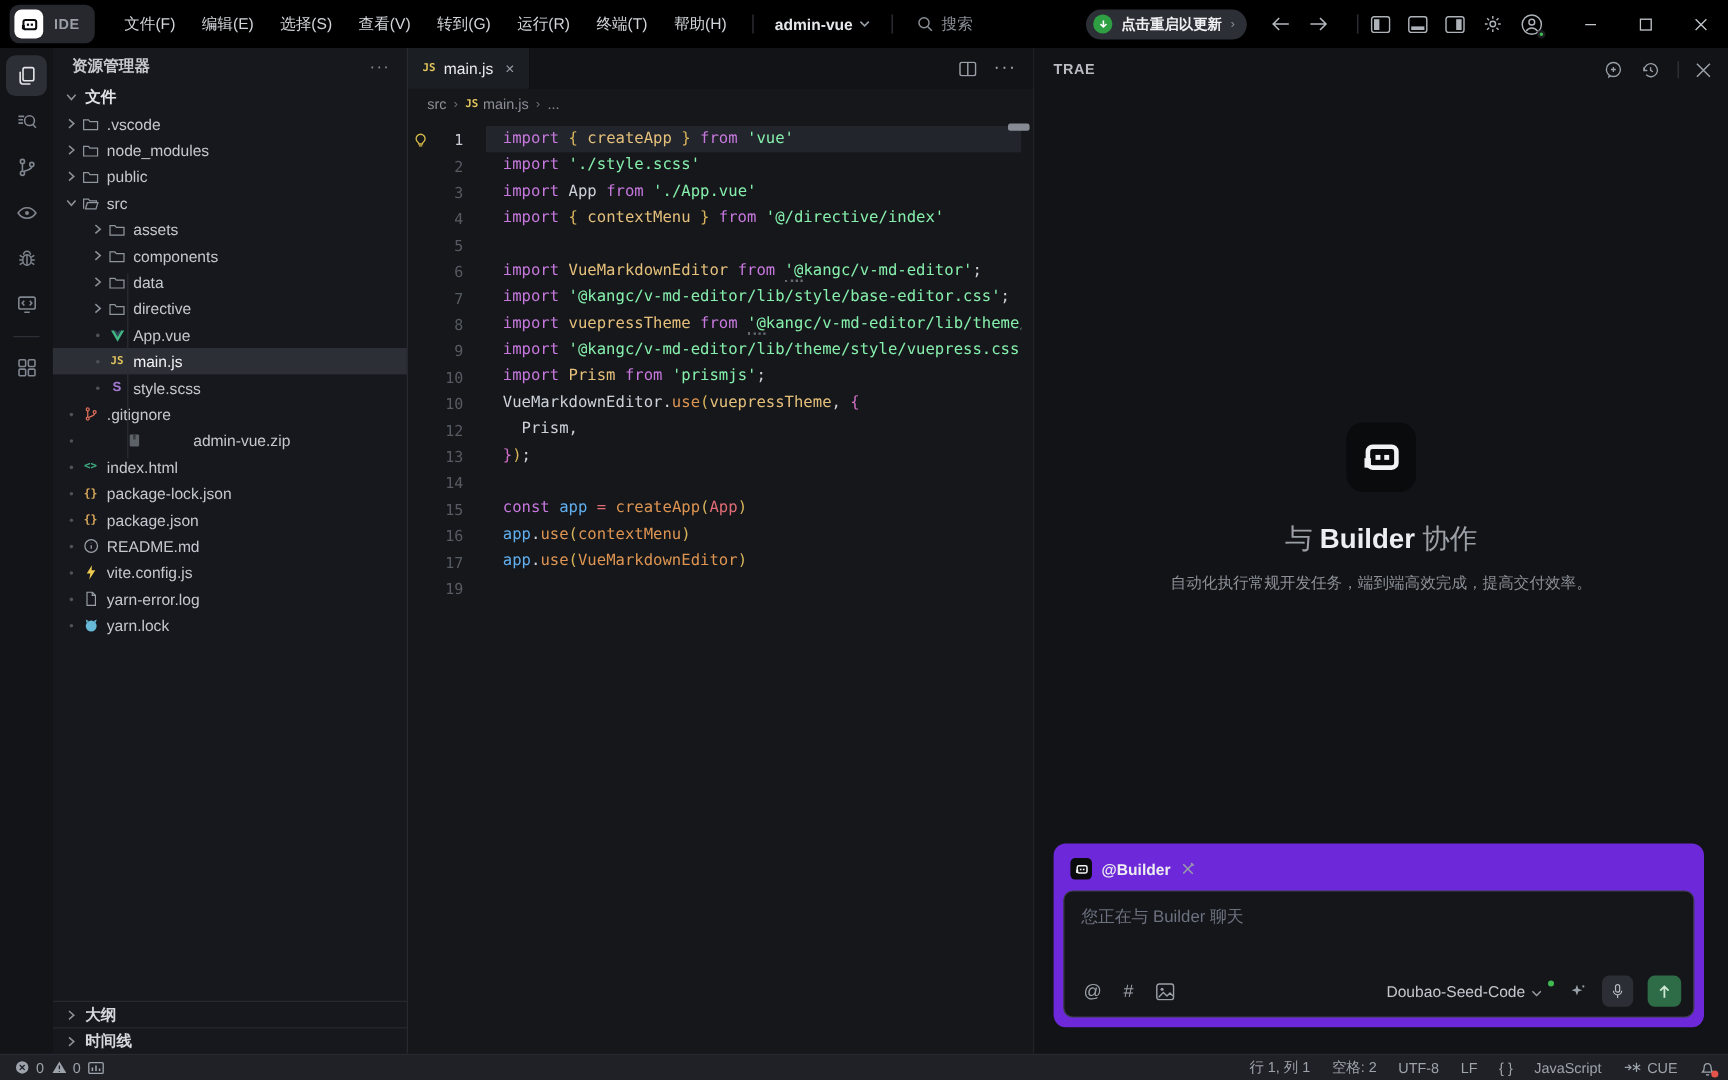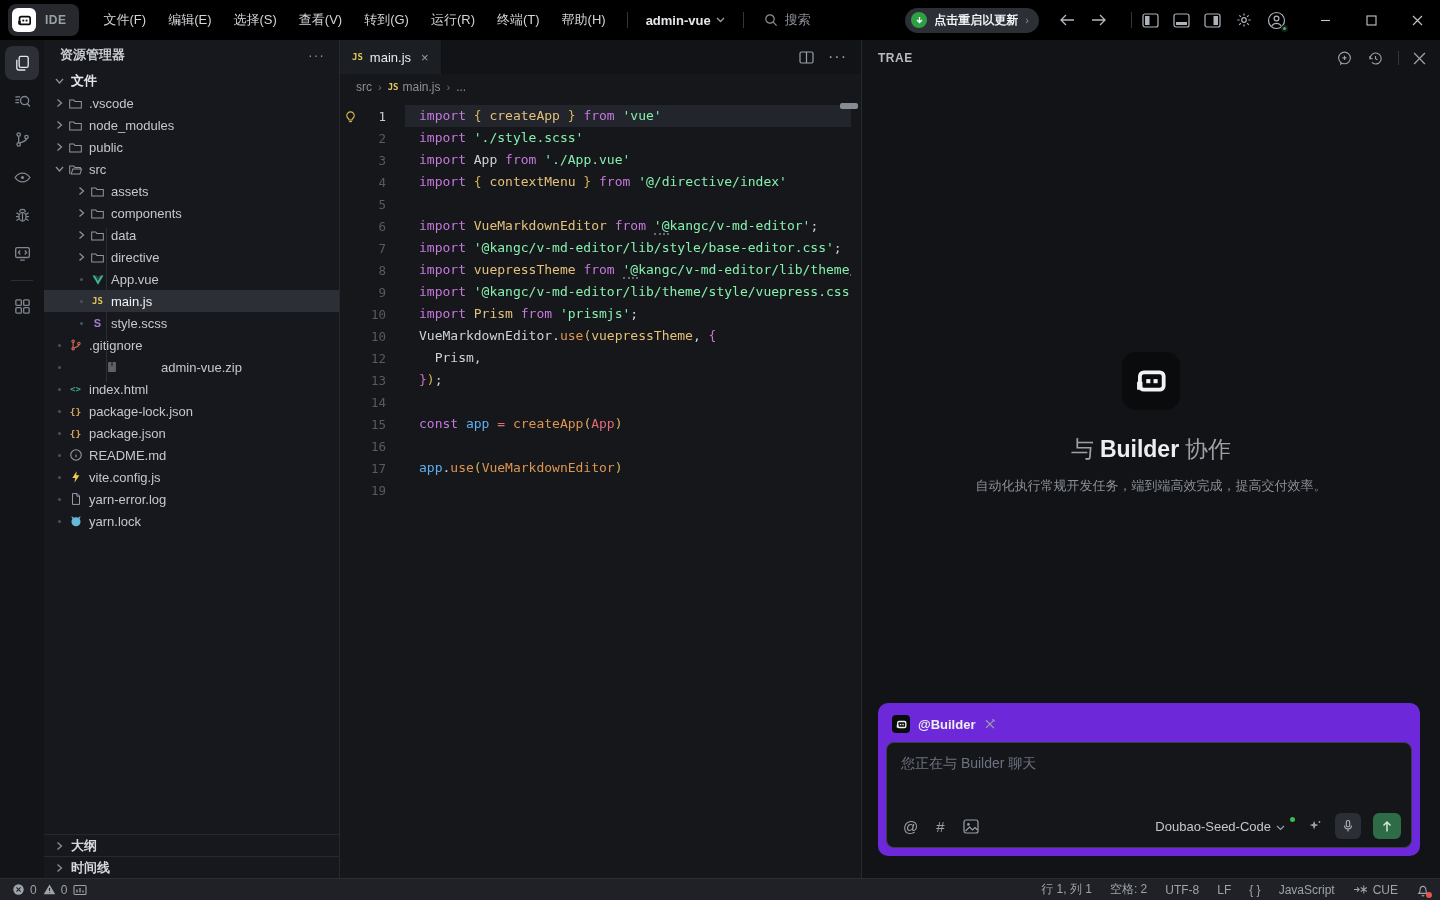--- a/index.html
+++ b/index.html
@@ -578,21 +578,21 @@
         <div class="code-line"><span class="gutter"><span class="bulb"></span><span class="lnum">6</span></span><span class="ltext"><span class="tk-kw">import </span><span class="tk-yl">VueMarkdownEditor </span><span class="tk-kw">from </span><span class="tk-str hint">'@</span><span class="tk-str">kangc/v-md-editor'</span><span class="tk-pl">;</span></span></div>
         <div class="code-line"><span class="gutter"><span class="bulb"></span><span class="lnum">7</span></span><span class="ltext"><span class="tk-kw">import </span><span class="tk-str">'@kangc/v-md-editor/lib/style/base-editor.css'</span><span class="tk-pl">;</span></span></div>
         <div class="code-line"><span class="gutter"><span class="bulb"></span><span class="lnum">8</span></span><span class="ltext"><span class="tk-kw">import </span><span class="tk-yl">vuepressTheme </span><span class="tk-kw">from </span><span class="tk-str hint">'@</span><span class="tk-str">kangc/v-md-editor/lib/theme/vuepress.js'</span></span></div>
         <div class="code-line"><span class="gutter"><span class="bulb"></span><span class="lnum">9</span></span><span class="ltext"><span class="tk-kw">import </span><span class="tk-str">'@kangc/v-md-editor/lib/theme/style/vuepress.css'</span></span></div>
         <div class="code-line"><span class="gutter"><span class="bulb"></span><span class="lnum">10</span></span><span class="ltext"><span class="tk-kw">import </span><span class="tk-yl">Prism </span><span class="tk-kw">from </span><span class="tk-str">'prismjs'</span><span class="tk-pl">;</span></span></div>
         <div class="code-line"><span class="gutter"><span class="bulb"></span><span class="lnum">10</span></span><span class="ltext"><span class="tk-pl">VueMarkdownEditor.</span><span class="tk-or">use</span><span class="tk-p1">(</span><span class="tk-yl">vuepressTheme</span><span class="tk-pl">, </span><span class="tk-p2">{</span></span></div>
         <div class="code-line"><span class="gutter"><span class="bulb"></span><span class="lnum">12</span></span><span class="ltext"><span class="tk-pl">  Prism,</span></span></div>
         <div class="code-line"><span class="gutter"><span class="bulb"></span><span class="lnum">13</span></span><span class="ltext"><span class="tk-p2">}</span><span class="tk-p1">)</span><span class="tk-pl">;</span></span></div>
         <div class="code-line"><span class="gutter"><span class="bulb"></span><span class="lnum">14</span></span><span class="ltext"></span></div>
         <div class="code-line"><span class="gutter"><span class="bulb"></span><span class="lnum">15</span></span><span class="ltext"><span class="tk-kw">const </span><span class="tk-bl">app </span><span class="tk-sal">= </span><span class="tk-or">createApp</span><span class="tk-p1">(</span><span class="tk-sal">App</span><span class="tk-p1">)</span></span></div>
-        <div class="code-line"><span class="gutter"><span class="bulb"></span><span class="lnum">16</span></span></div>
+        <div class="code-line"><span class="gutter"><span class="bulb"></span><span class="lnum">16</span></span><span class="ltext"><span class="tk-bl">app</span><span class="tk-pl">.</span><span class="tk-or">use</span><span class="tk-p1">(</span><span class="tk-or">contextMenu</span><span class="tk-p1">)</span></span></div>
         <div class="code-line"><span class="gutter"><span class="bulb"></span><span class="lnum">17</span></span><span class="ltext"><span class="tk-bl">app</span><span class="tk-pl">.</span><span class="tk-or">use</span><span class="tk-p1">(</span><span class="tk-or">VueMarkdownEditor</span><span class="tk-p1">)</span></span></div>
         <div class="code-line"><span class="gutter"><span class="bulb"></span><span class="lnum">19</span></span><span class="ltext"></span></div>
       </div>
   </div>
 
   <div class="aipanel">
     <div class="ai-header">
       <span class="ai-title">TRAE</span>
       <div class="ai-actions">
         <svg width="17" height="17" viewBox="0 0 18 18">

